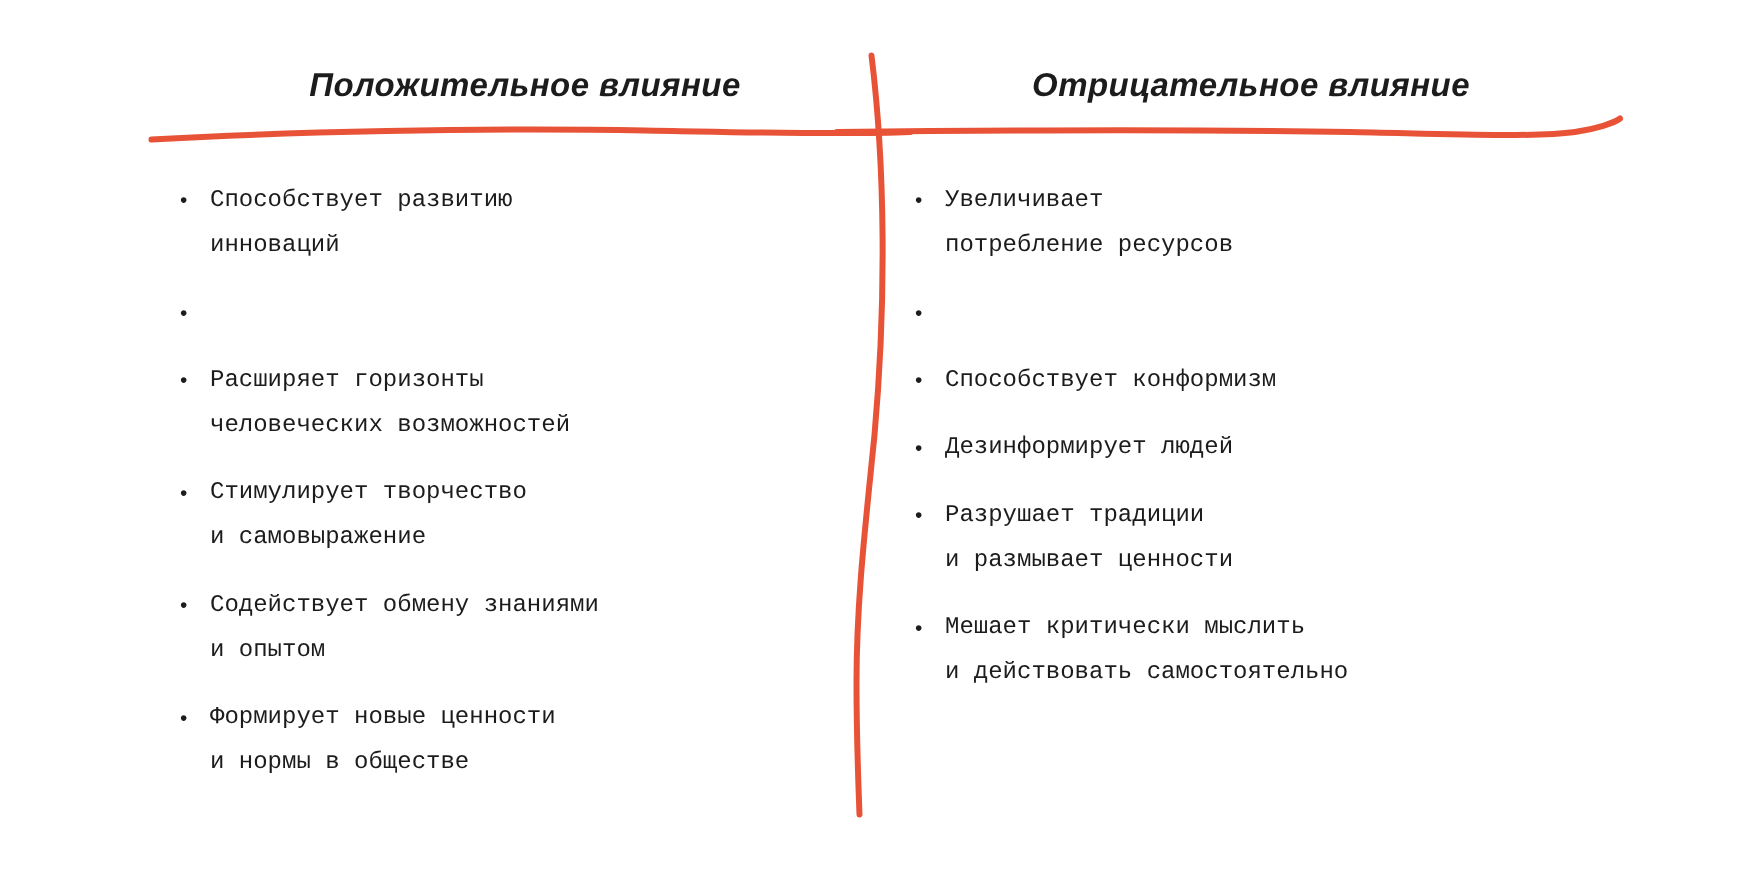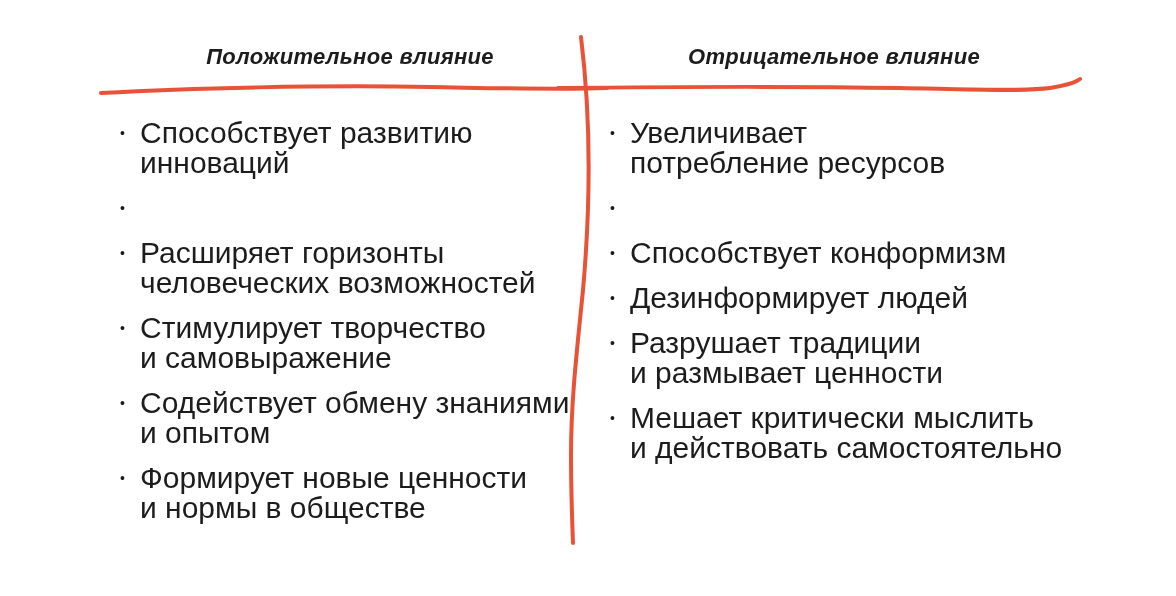--- a/index.html
+++ b/index.html
@@ -58,22 +58,23 @@
     margin: 0 0 15px 0;
   }
   .bullet {
     flex: 0 0 20px;
     font-size: 14px;
     line-height: 30px;
     color: var(--text);
   }
   .txt {
     white-space: pre-line;
-    font-size: 30px;
+    font-size: 16px;
     line-height: 30px;
+    font-family: Liberation Mono, monospace;
   }
 </style>
 </head>
 <body>
 
 <div class="canvas">
 
   <svg class="strokes" viewBox="0 0 1176 596" xmlns="http://www.w3.org/2000/svg">
     <path d="M101 93 C190 88 320 85 430 87 C490 88 560 90 607 88"></path>
     <path d="M558 88 C650 87 780 86 900 88 C955 89 1020 92 1050 88 C1064 86 1076 82 1080 79"></path>

